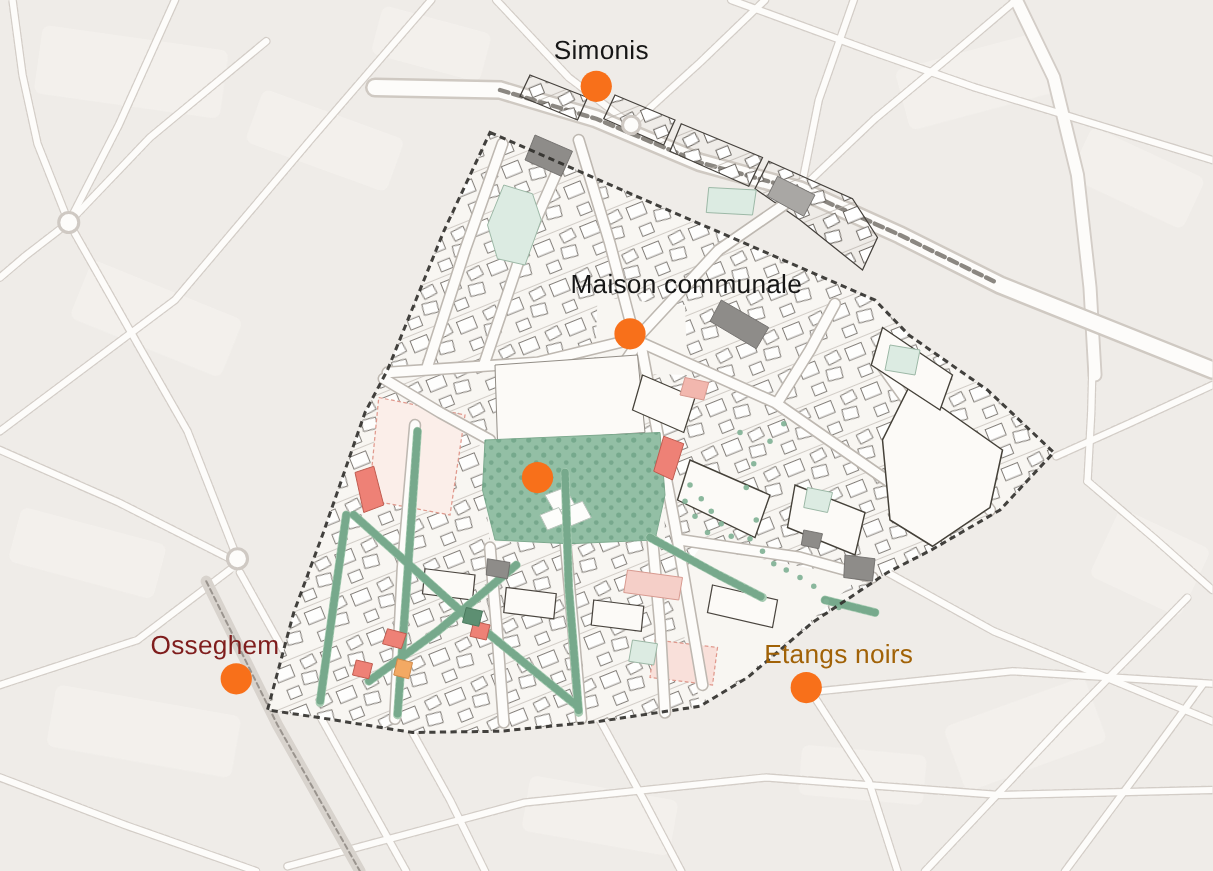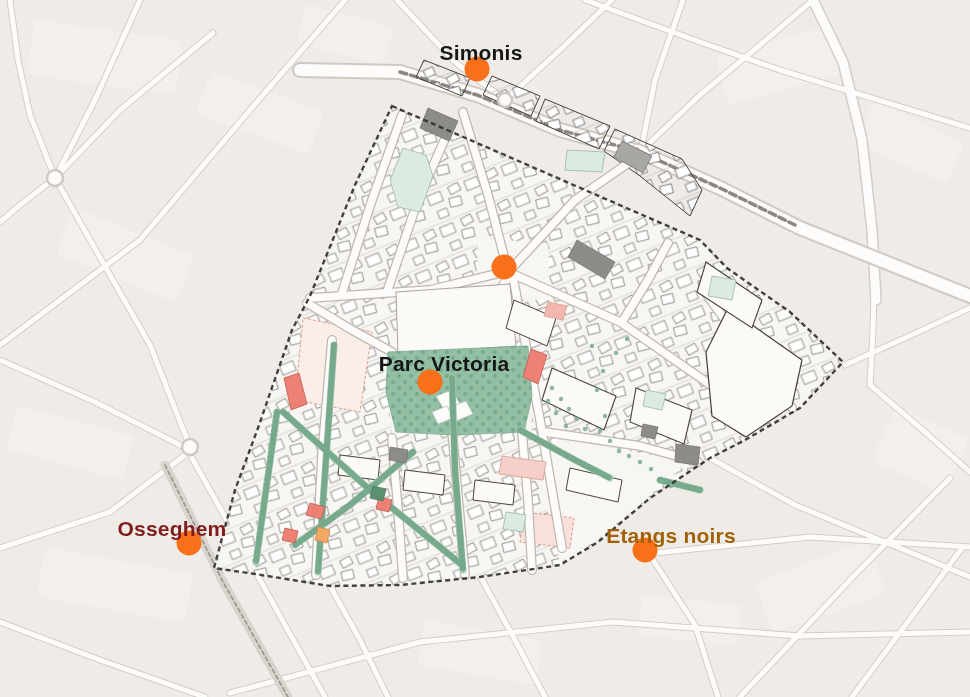--- a/index.html
+++ b/index.html
@@ -8,23 +8,22 @@
     background:#efece8;font-family:"Liberation Sans",sans-serif;
   }
   #map-svg{position:absolute;left:0;top:0;}
   #marker-layer{position:absolute;left:0;top:0;width:100%;height:100%;}
   .marker-dot{
     position:absolute;border-radius:50%;
     transform:translate(-50%,-50%);
   }
   .marker-label{
     position:absolute;transform:translate(-50%,-50%);
-    font-weight:700;font-size:21px;color:#161616;white-space:nowrap;
+    font-weight:400;font-size:21px;color:#161616;white-space:nowrap;
     letter-spacing:0.2px;
-    margin-top:12px;
   }
 </style>
 </head>
 <body>
 
 <div id="stage">
 <svg id="map-svg" width="970" height="697" viewBox="0 0 970 697" xmlns="http://www.w3.org/2000/svg">
   <defs>
     <pattern id="parcels" width="40" height="34" patternUnits="userSpaceOnUse" patternTransform="rotate(-22)">
       <rect x="2" y="2" width="14" height="10" fill="#ffffff" stroke="#5a554f" stroke-width="0.7"></rect>
@@ -301,20 +300,20 @@
     <circle cx="505" cy="100" r="7"></circle>
     <circle cx="55" cy="178" r="8"></circle>
     <circle cx="190" cy="447" r="8"></circle>
   </g>
 </svg>
 
 <div id="marker-layer">
       <div class="marker-dot" style="left: 477px; top: 69px; width: 25px; height: 25px; background: rgb(248, 112, 26);"></div>
       <div class="marker-label" style="left: 481px; top: 41px; color: rgb(22, 22, 22); font-size: 21px;">Simonis</div>
       <div class="marker-dot" style="left: 504px; top: 267px; width: 25px; height: 25px; background: rgb(248, 112, 26);"></div>
+      <div class="marker-label" style="left: 549px; top: 228px; color: rgb(22, 22, 22); font-size: 21px;">Maison communale</div>
       <div class="marker-dot" style="left: 430px; top: 382px; width: 25px; height: 25px; background: rgb(248, 112, 26);"></div>
-      <div class="marker-label" style="left: 444px; top: 352px; color: rgb(22, 22, 22); font-size: 21px;">Parc Victoria</div>
       <div class="marker-dot" style="left: 189px; top: 543px; width: 25px; height: 25px; background: rgb(248, 112, 26);"></div>
       <div class="marker-label" style="left: 172px; top: 517px; color: #7f1d1d; font-size: 21px;">Osseghem</div>
       <div class="marker-dot" style="left: 645px; top: 550px; width: 25px; height: 25px; background: rgb(248, 112, 26);"></div>
       <div class="marker-label" style="left: 671px; top: 524px; color: #a16207; font-size: 21px;">Etangs noirs</div>
     </div>
 </div>
 
 </body></html>

